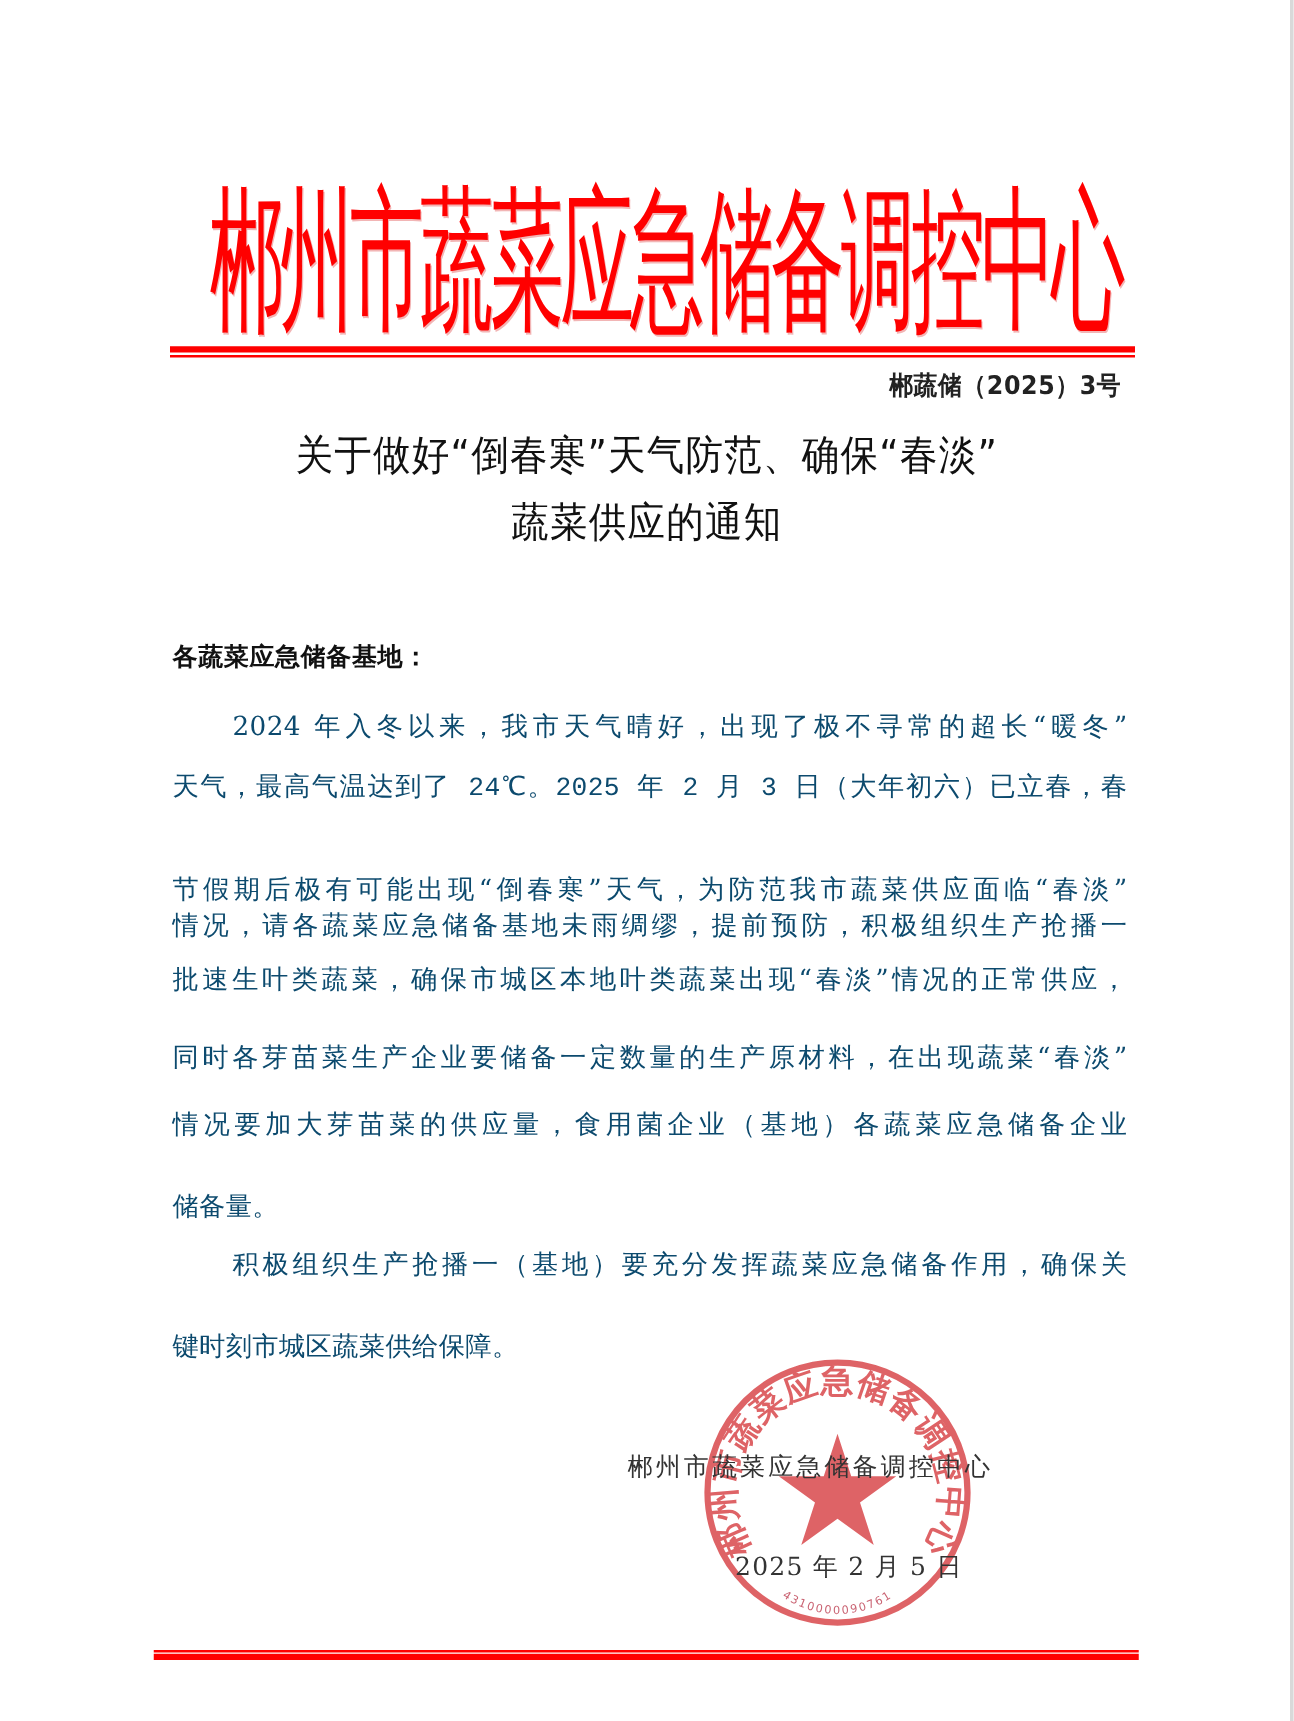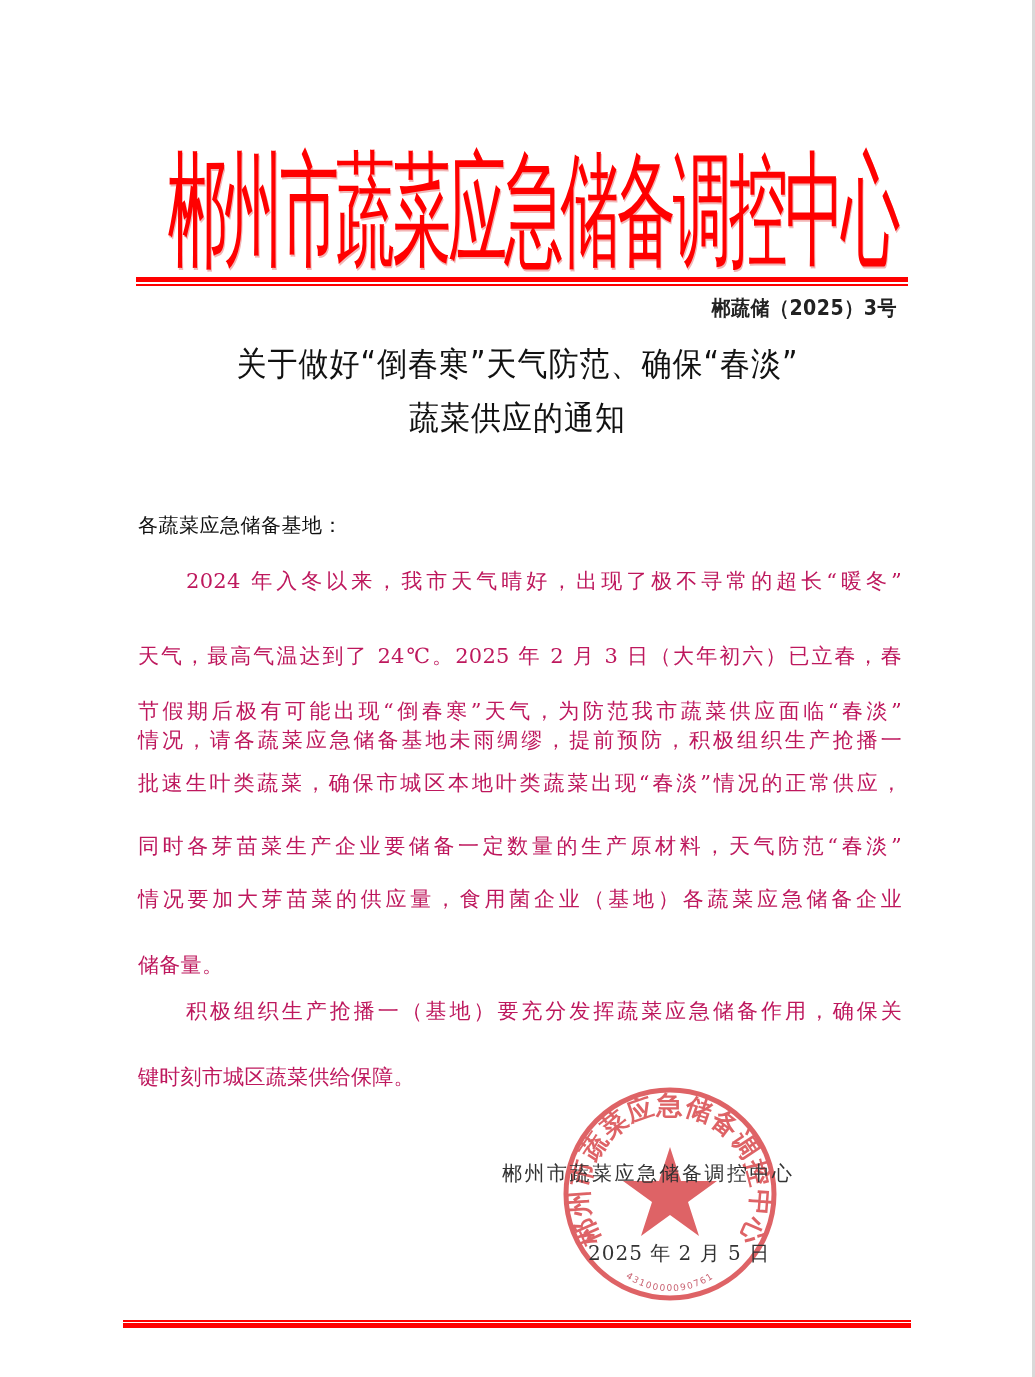--- a/index.html
+++ b/index.html
@@ -75,31 +75,31 @@
       white-space: nowrap;
       transform: scaleY(1.1);
     }
     .title-line1 { top: 344px; }
     .title-line2 { top: 398px; }
     .salutation {
       position: absolute;
       left: 138px;
       top: 512px;
       font-family: "DejaVu Sans", "Liberation Sans", sans-serif;
-      font-weight: normal;
+      font-weight: bold;
       font-size: 20px;
       color: #111111;
       letter-spacing: 0.5px;
     }
     .body-line {
       position: absolute;
       left: 138px;
       width: 764px;
       font-size: 21px;
-      color: #be185d;
+      color: #0c4a6e;
       white-space: nowrap;
       text-align: justify;
       text-align-last: justify;
       letter-spacing: 0.3px;
       line-height: 30px;
     }
     .body-line.indent { left: 186px; width: 716px; }
     .body-line.short { text-align-last: left; margin-top: 13px; }
     .signature {
       position: absolute;
@@ -143,25 +143,25 @@
 <div class="rule-thin" style="left:136px;top:284px;width:772px;height:1.5px;"></div>
 
 <div class="doc-number">郴蔬储（2025）3号</div>
 
 <div class="title title-line1">关于做好“倒春寒”天气防范、确保“春淡”</div>
 <div class="title title-line2">蔬菜供应的通知</div>
 
 <div class="salutation">各蔬菜应急储备基地：</div>
 
 <div class="body-line indent" style="top:566px;">2024 年入冬以来，我市天气晴好，出现了极不寻常的超长“暖冬”</div>
-<div class="body-line" style="top:641px;">天气，最高气温达到了 24℃。2025 年 2 月 3 日（大年初六）已立春，春</div>
+<div class="body-line" style="top:617px;font-family:Liberation Mono, monospace;">天气，最高气温达到了 24℃。2025 年 2 月 3 日（大年初六）已立春，春</div>
 <div class="body-line" style="top:672px;margin-top:24px;">节假期后极有可能出现“倒春寒”天气，为防范我市蔬菜供应面临“春淡”</div>
 <div class="body-line" style="top:725px;">情况，请各蔬菜应急储备基地未雨绸缪，提前预防，积极组织生产抢播一</div>
 <div class="body-line" style="top:768px;">批速生叶类蔬菜，确保市城区本地叶类蔬菜出现“春淡”情况的正常供应，</div>
-<div class="body-line" style="top:831px;">同时各芽苗菜生产企业要储备一定数量的生产原材料，天气防范“春淡”</div>
+<div class="body-line" style="top:831px;">同时各芽苗菜生产企业要储备一定数量的生产原材料，在出现蔬菜“春淡”</div>
 <div class="body-line" style="top:884px;">情况要加大芽苗菜的供应量，食用菌企业（基地）各蔬菜应急储备企业</div>
 <div class="body-line short" style="top:937px;">储备量。</div>
 
 <div class="body-line indent" style="top:996px;">积极组织生产抢播一（基地）要充分发挥蔬菜应急储备作用，确保关</div>
 <div class="body-line short" style="top:1049px;">键时刻市城区蔬菜供给保障。</div>
 
 <svg class="stamp" viewBox="0 0 220 218">
   <defs>
     <path id="sealArc" d="M 38 150 A 82 82 0 1 1 182 150" fill="none"></path>
     <path id="serialArc" d="M 50 178 A 78 78 0 0 0 170 178" fill="none"></path>

